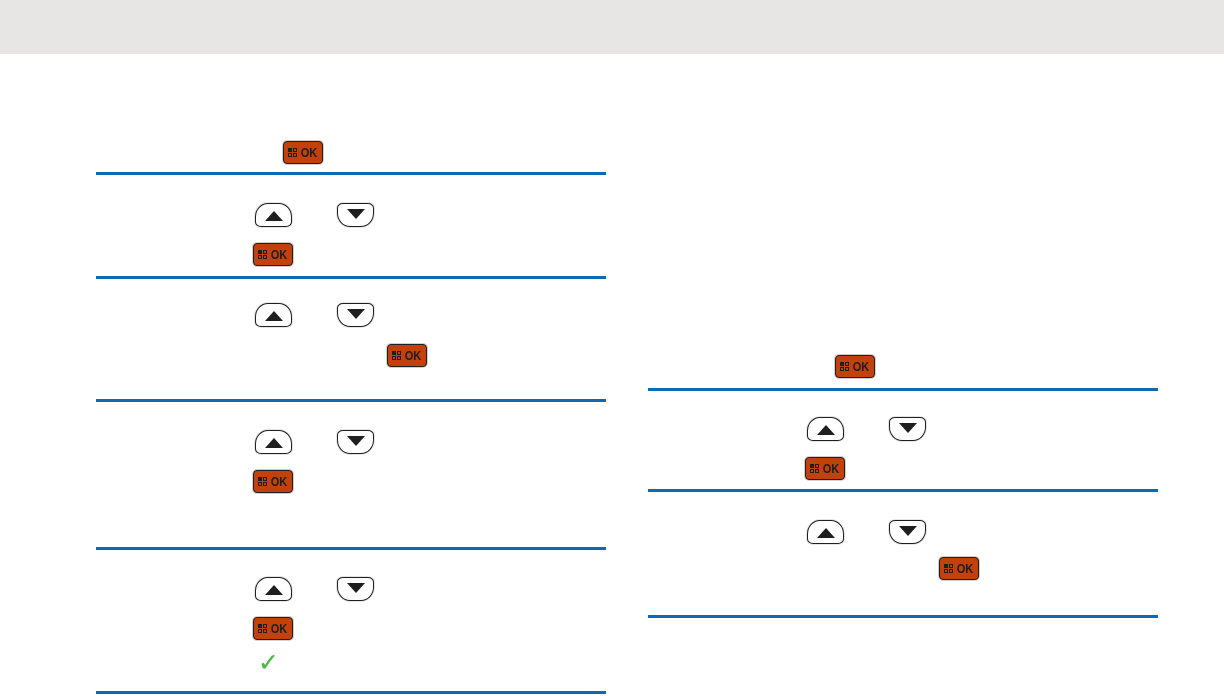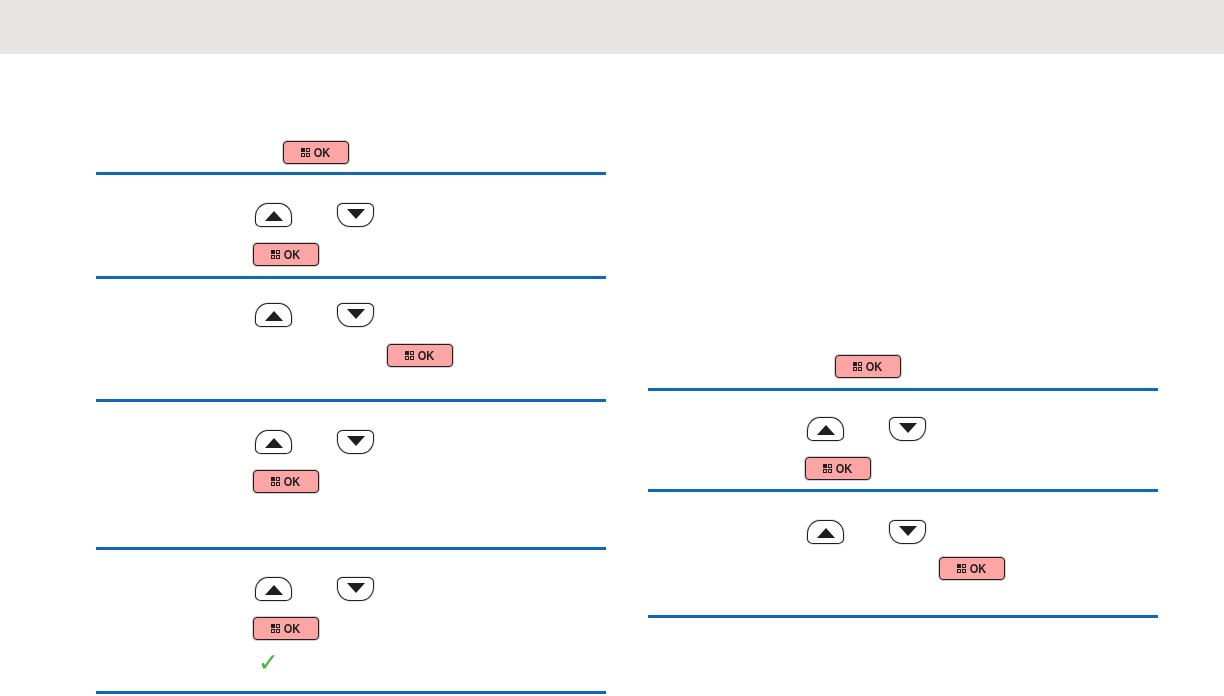--- a/index.html
+++ b/index.html
@@ -24,22 +24,22 @@
 
   .hr {
     position: absolute; height: 3px; width: 510px;
     background: var(--divider-blue);
   }
 
   
   .okbtn {
     position: absolute; height: 23px;
     display: inline-flex; align-items: center; gap: 3px;
-    padding: 2px 17px;
-    background: #fca5a5;
+    padding: 2px 4px;
+    background: #c2410c;
     border: 1.6px solid var(--button-ink);
     border-radius: 4px;
     box-shadow: 0 0 0 1px rgba(120,120,120,0.35);
     justify-content: space-between;
   }
   .grid-ico {
     display: inline-grid;
     grid-template-columns: 4px 4px;
     grid-auto-rows: 4px;
     gap: 1px;

